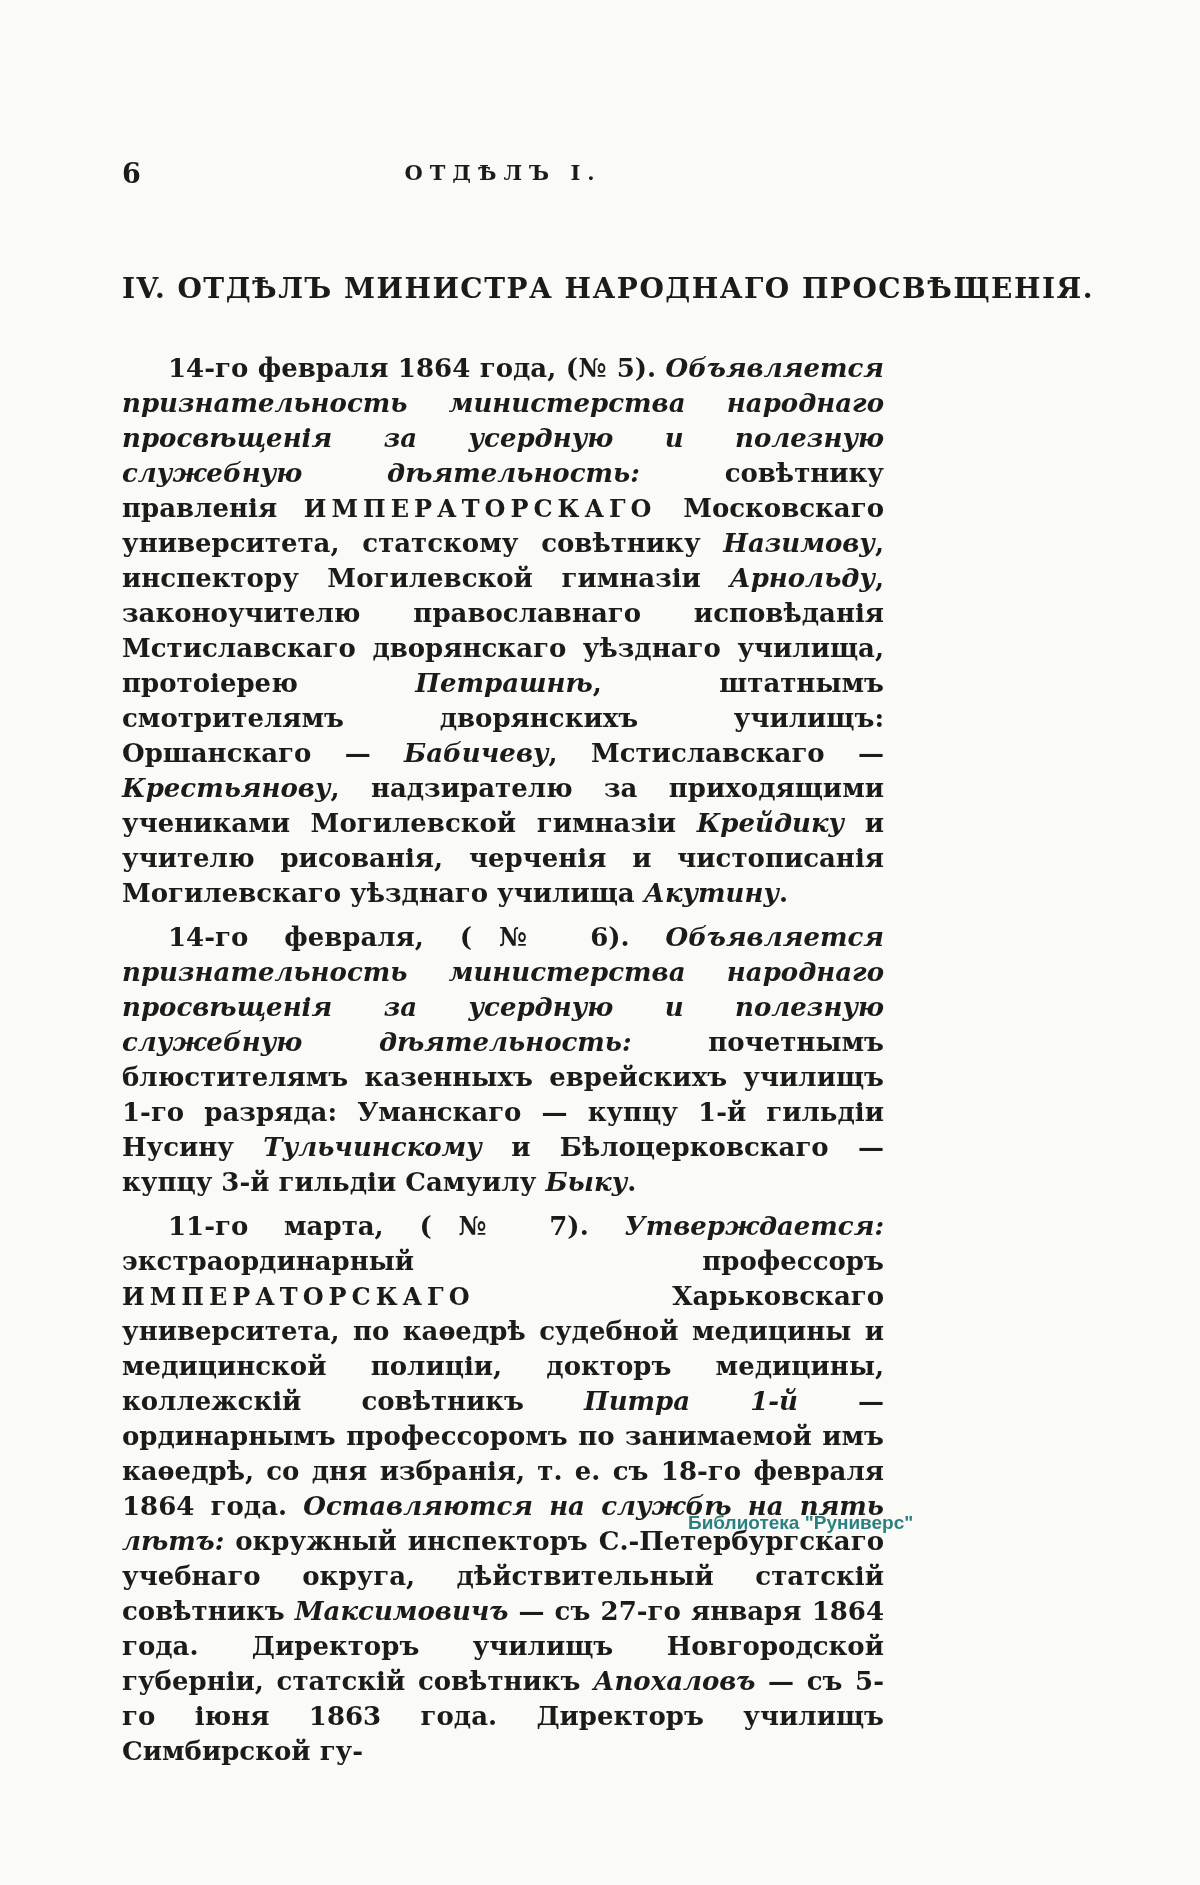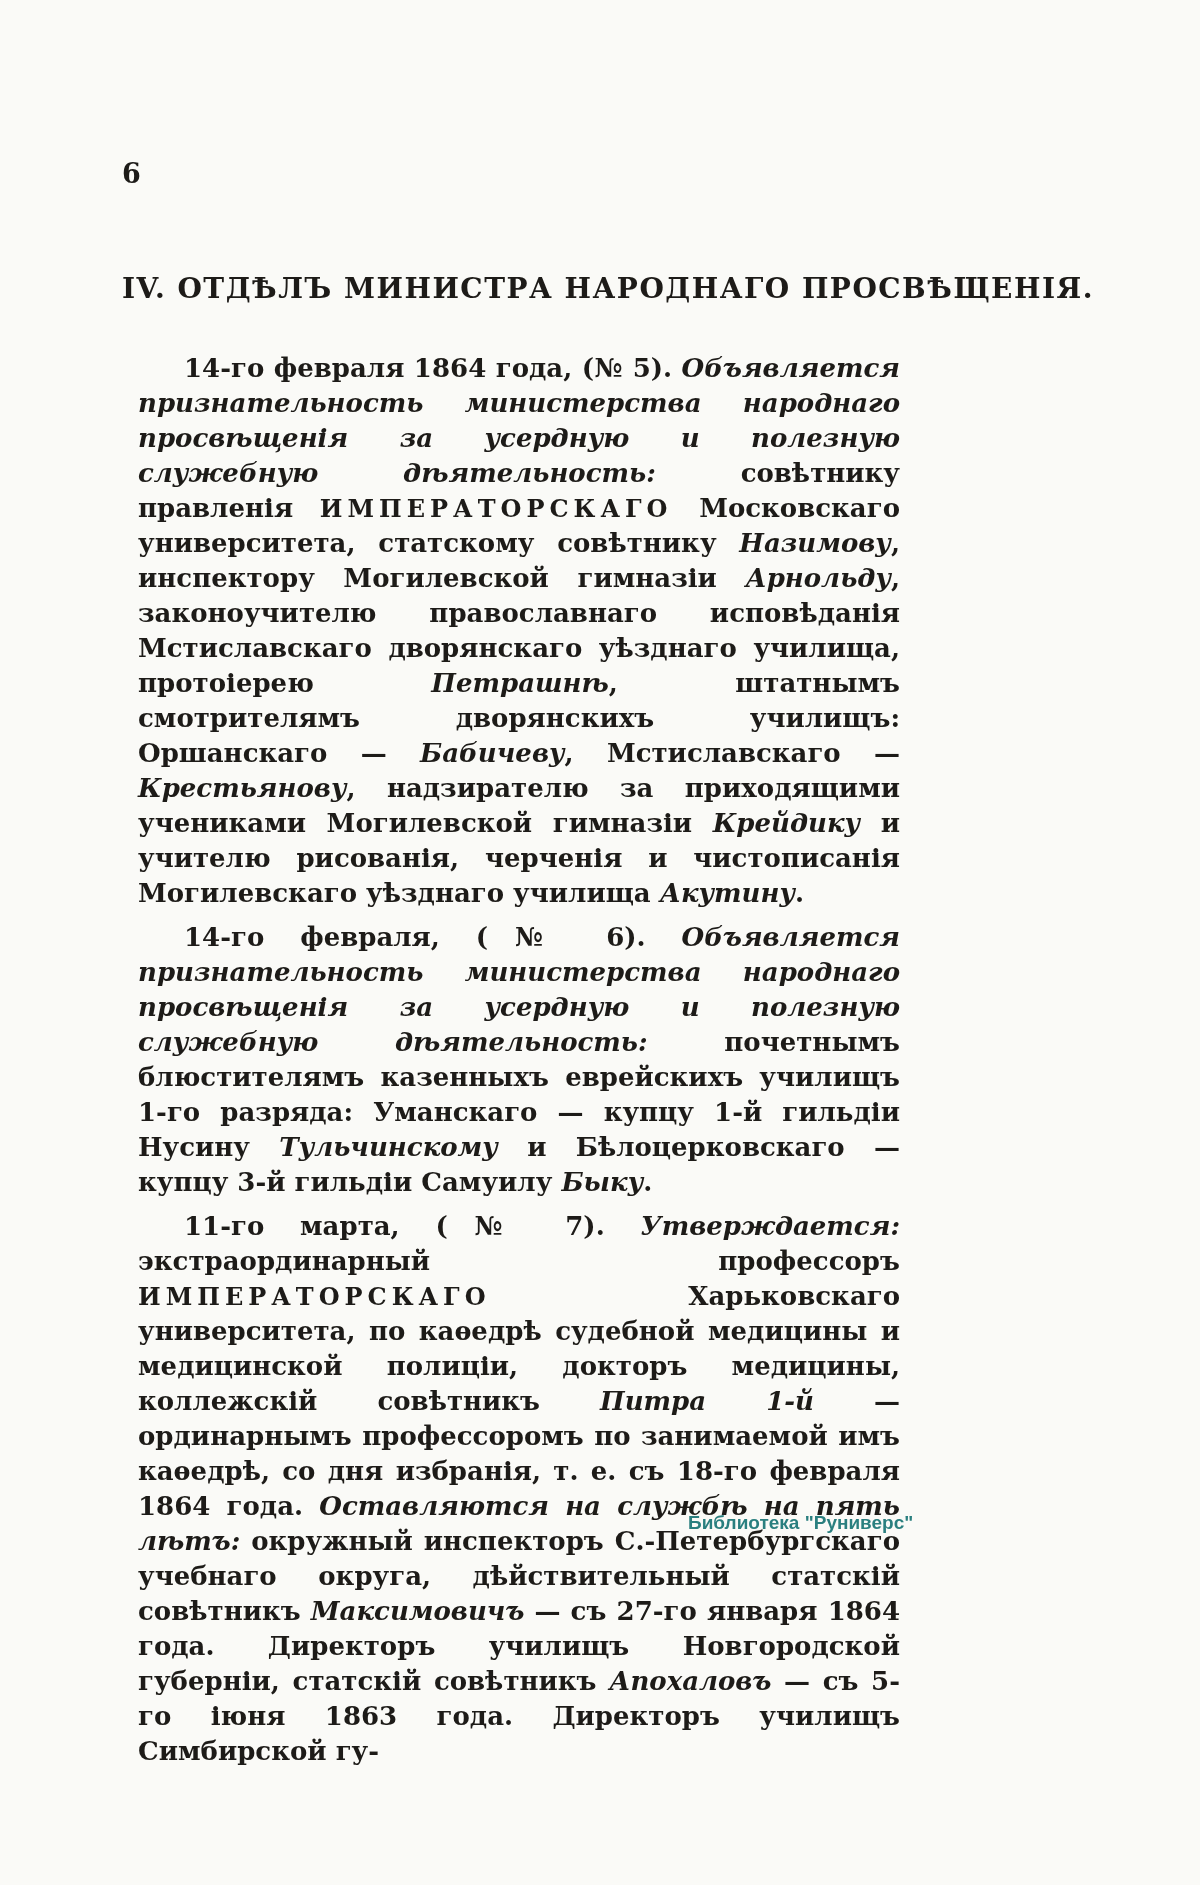--- a/index.html
+++ b/index.html
@@ -55,21 +55,21 @@
     margin: 0;
     text-align: center;
     font-size: 28px;
     font-weight: bold;
     letter-spacing: 1.5px;
     white-space: nowrap;
   }
   .text-block {
     position: absolute;
     top: 342px;
-    left: 16px;
+    left: 0;
     width: 100%;
   }
   .body-paragraph {
     margin: 0 0 0 0;
     padding-top: 9px;
     text-indent: 46px;
     text-align: justify;
     font-size: 26px;
     line-height: 35px;
     font-weight: 600;
@@ -92,20 +92,21 @@
 </style>
 </head>
 <body>
 
 <div class="page">
 
   <div class="column">
 
     <div class="header-row">
       <span class="page-number">6</span>
+      <span class="running-head">ОТДѢЛЪ I.</span>
     </div>
 
     <div class="section-heading">IV. ОТДѢЛЪ МИНИСТРА НАРОДНАГО ПРОСВѢЩЕНІЯ.</div>
 
     <div class="text-block">
 
       <p class="body-paragraph">
         <span class="r">14-го февраля 1864 года, (№ 5). </span><span class="r i">Объявляется признательность министерства народнаго просвѣщенія за усердную и полезную служебную дѣятельность: </span><span class="r">совѣтнику правленія </span><span class="r caps">ИМПЕРАТОРСКАГО</span><span class="r"> Московскаго университета, статскому совѣтнику </span><span class="r i">Назимову</span><span class="r">, инспектору Могилевской гимназіи </span><span class="r i">Арнольду</span><span class="r">, законоучителю православнаго исповѣданія Мстиславскаго дворянскаго уѣзднаго училища, протоіерею </span><span class="r i">Петрашнѣ</span><span class="r">, штатнымъ смотрителямъ дворянскихъ училищъ: Оршанскаго — </span><span class="r i">Бабичеву</span><span class="r">, Мстиславскаго — </span><span class="r i">Крестьянову</span><span class="r">, надзирателю за приходящими учениками Могилевской гимназіи </span><span class="r i">Крейдику</span><span class="r"> и учителю рисованія, черченія и чистописанія Могилевскаго уѣзднаго училища </span><span class="r i">Акутину</span><span class="r">.</span>
       </p>
 

